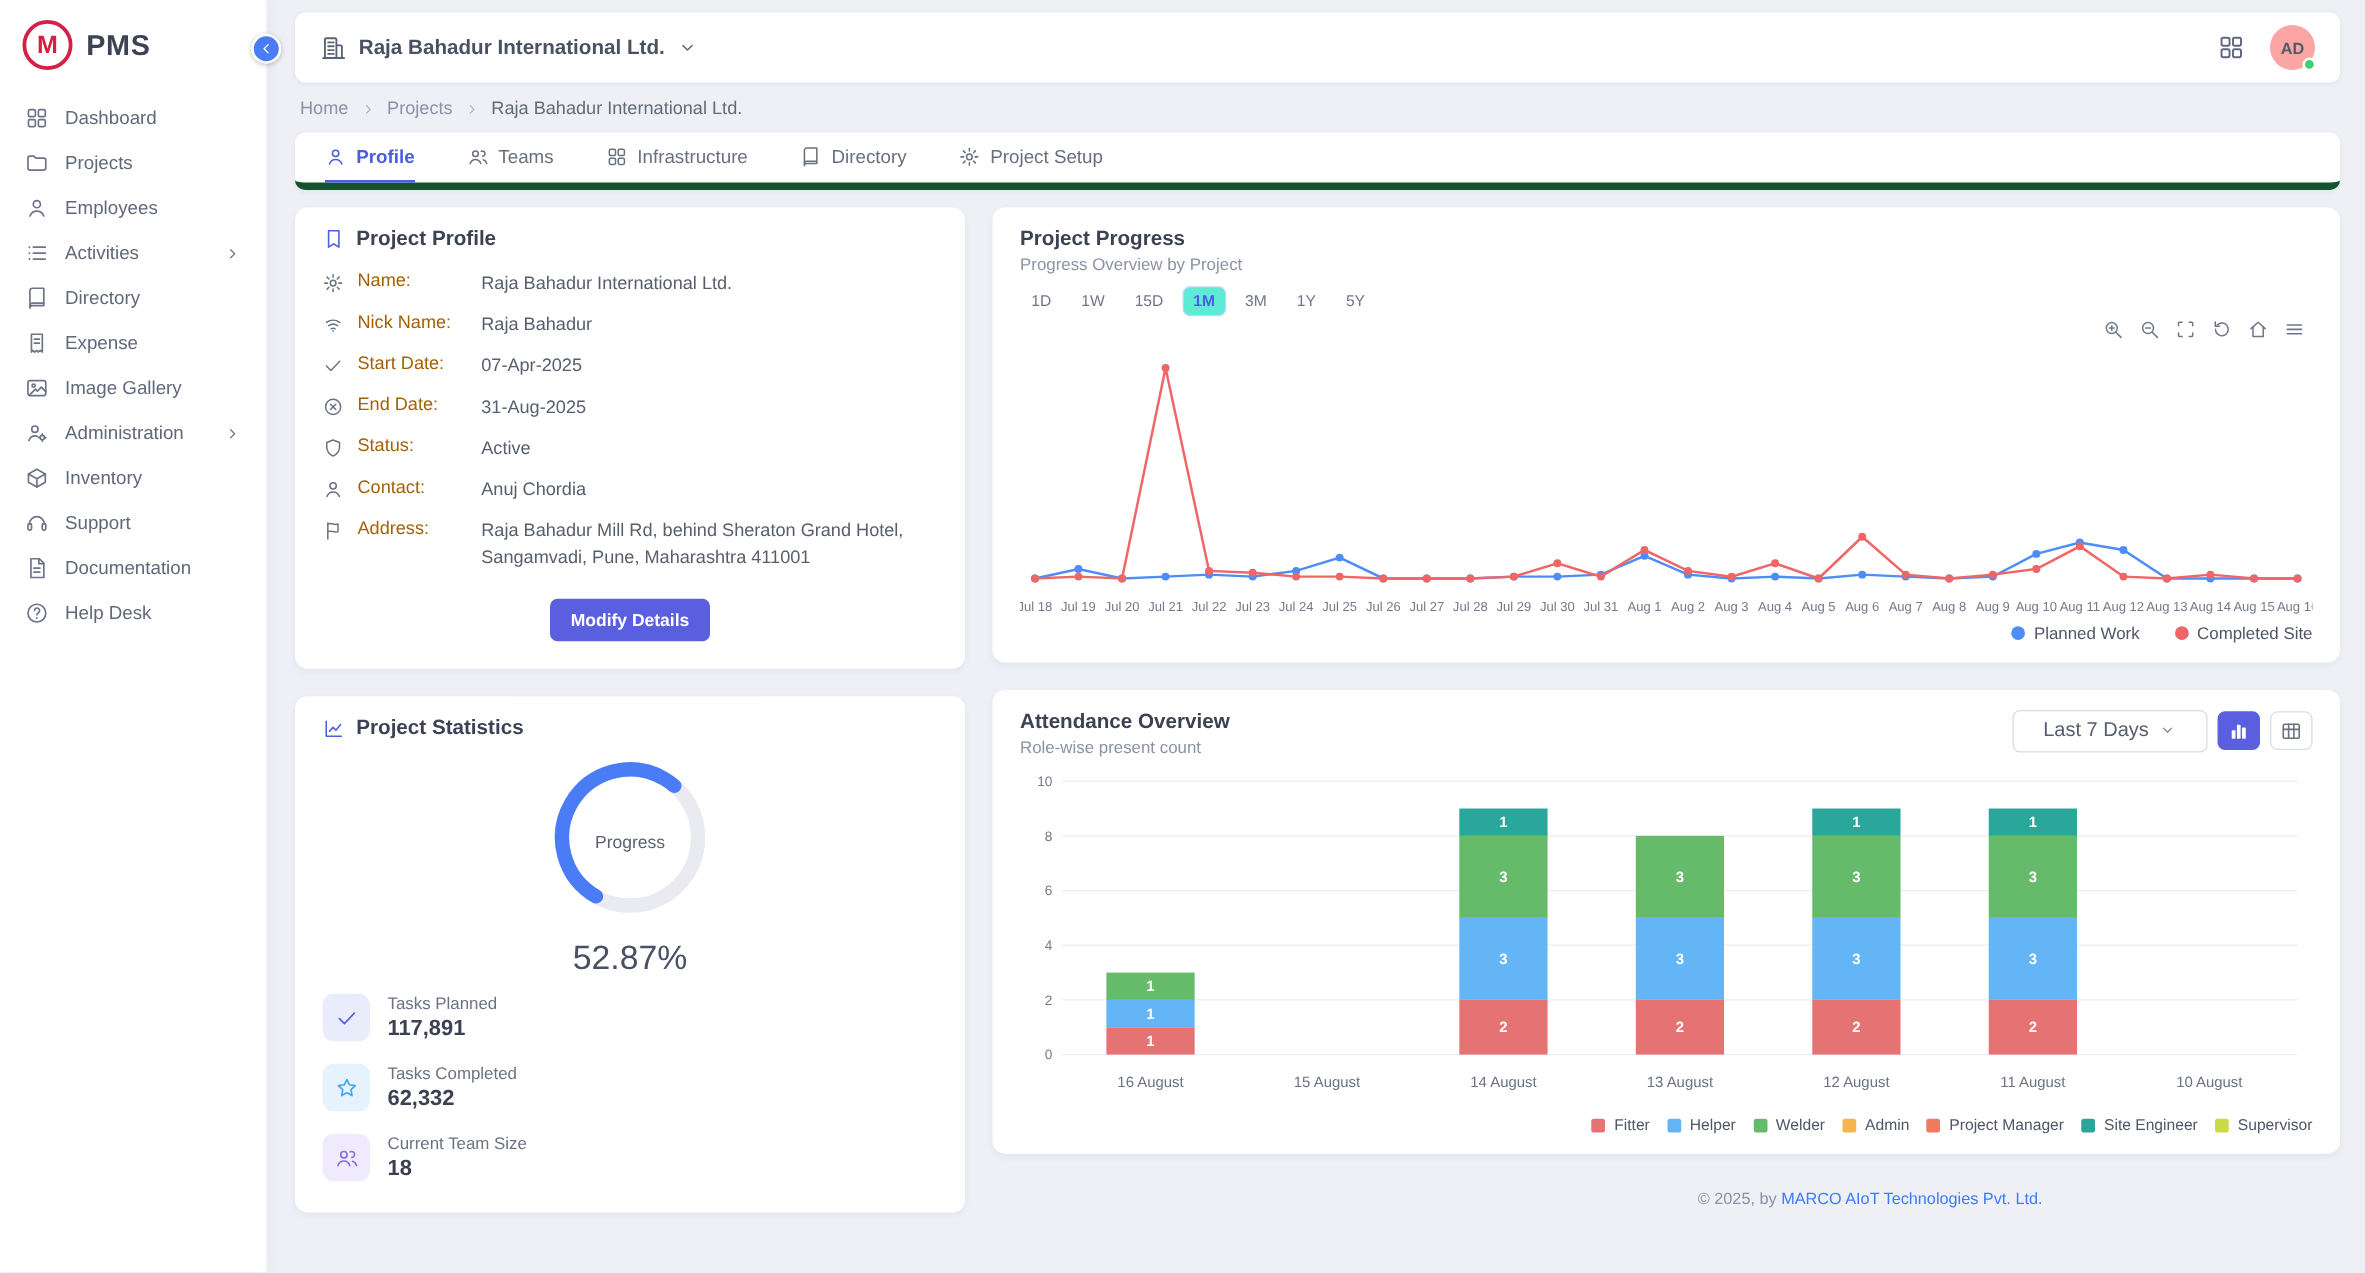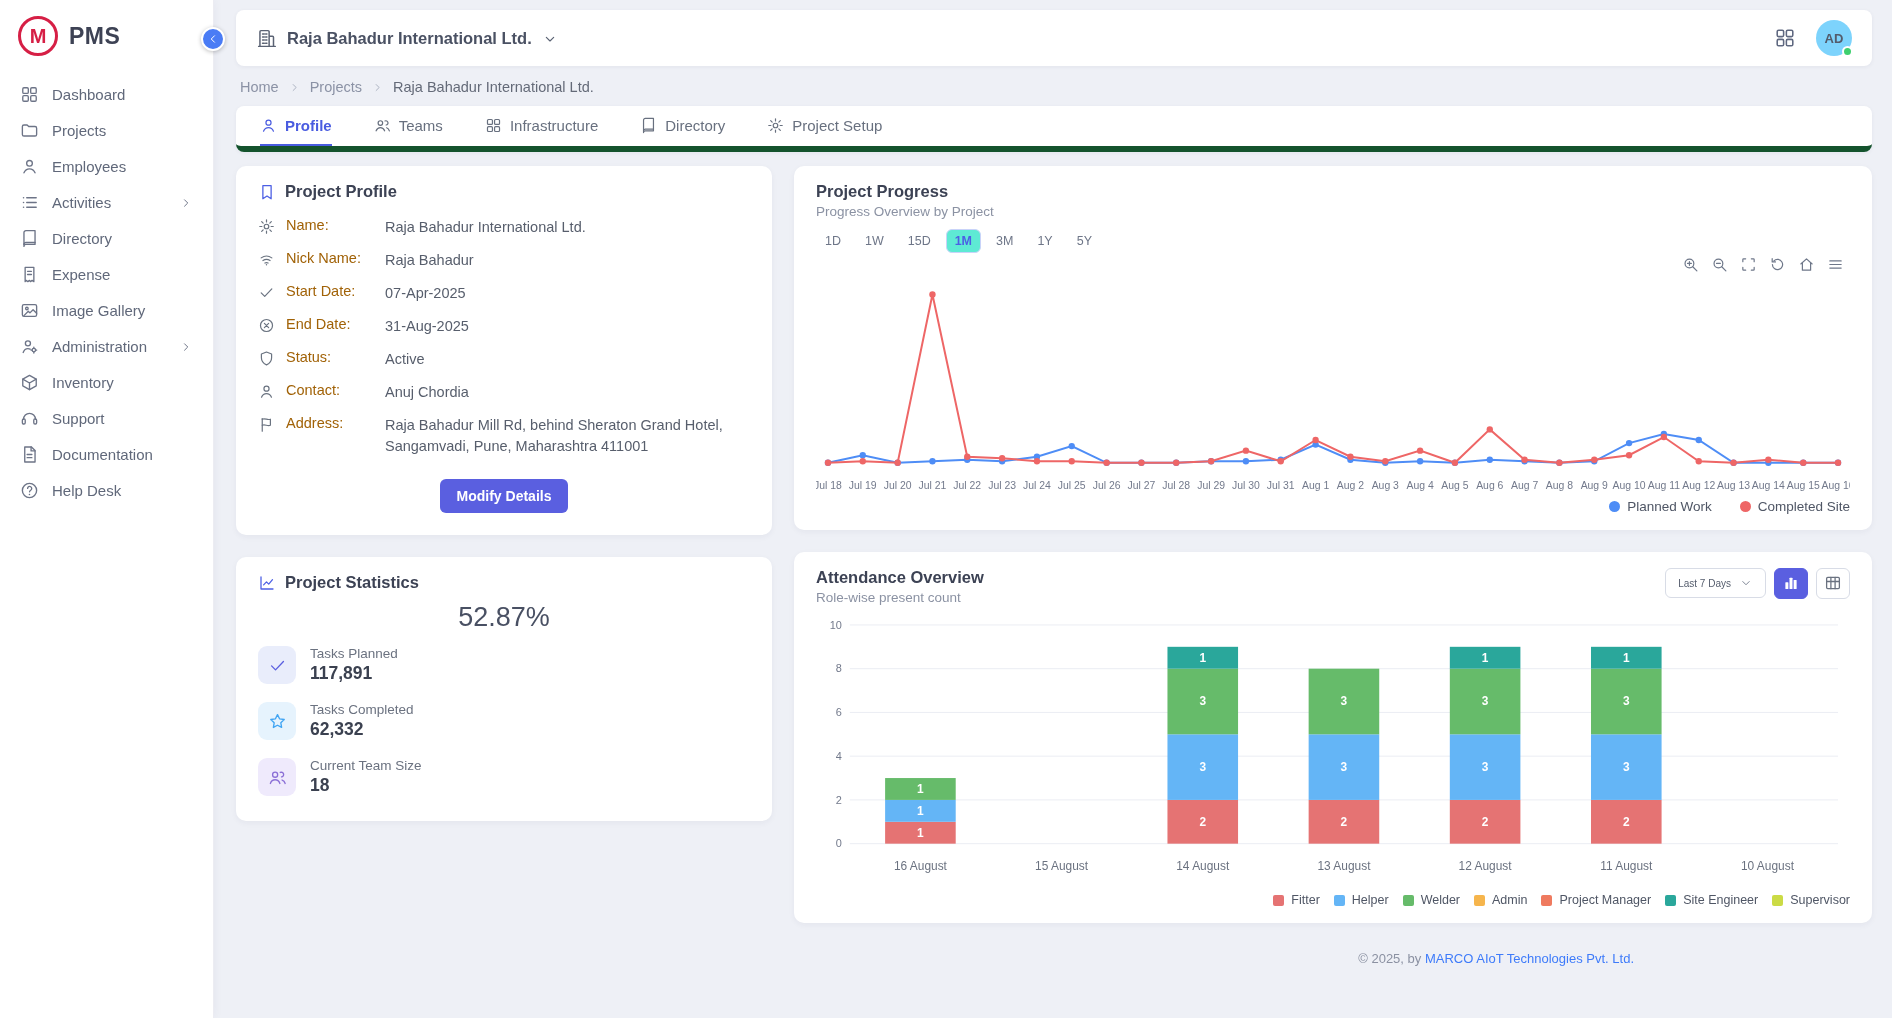--- a/index.html
+++ b/index.html
@@ -19,21 +19,21 @@
   .nav-label{flex:1}
   .nav-chev{color:#9aa1b2}
 
   
   .main{flex:1;min-width:0;padding:10px 20px 0 22px;display:flex;flex-direction:column}
   .topbar{background:#fff;border-radius:8px;height:56px;display:flex;align-items:center;padding:0 20px;box-shadow:0 1px 4px rgba(30,35,70,.06)}
   .company{display:flex;align-items:center;gap:10px;cursor:pointer;color:#5a6273}
   .company-name{font-size:16.5px;font-weight:600;color:#4a5163}
   .top-right{margin-left:auto;display:flex;align-items:center;gap:20px}
   .apps-slot{color:#5f6880;cursor:pointer}
-  .avatar{position:relative;width:36px;height:36px;border-radius:50%;background:#7dd3fc;display:flex;align-items:center;justify-content:center;font-size:13px;font-weight:700;color:#535b6b;cursor:pointer}
+  .avatar{position:relative;width:36px;height:36px;border-radius:50%;background:#fca5a5;display:flex;align-items:center;justify-content:center;font-size:13px;font-weight:700;color:#535b6b;cursor:pointer}
   .status-dot{position:absolute;right:-1px;bottom:-1px;width:11px;height:11px;border-radius:50%;background:#3ecf6e;border:2px solid #fff}
 
   .breadcrumb{display:flex;align-items:center;gap:9px;margin:13px 4px 11px;font-size:14.5px;color:#8b92a5}
   .bc-item{cursor:pointer}
   .bc-item.current{color:#646a78;cursor:default}
   .bc-sep{color:#a7adbc}
 
   .tabs{display:flex;gap:42px;background:#fff;border-radius:8px;padding:0 24px;height:46px;box-shadow:0 1px 4px rgba(30,35,70,.05);border-bottom:6px solid #14532d}
   .tab{display:flex;align-items:center;gap:8px;height:100%;border-bottom:2px solid transparent;color:#68707f;font-size:15px;cursor:pointer}
   .tab.active{color:#4a5ce0;border-bottom-color:#4a5ce0;font-weight:600}
@@ -72,21 +72,21 @@
   .line-chart,.bar-chart{width:100%;display:block}
   .legend{display:flex;justify-content:flex-end;gap:28px;margin-top:2px;font-size:13.5px;color:#4f5665;flex-wrap:wrap}
   .legend.small{gap:14px;font-size:12.5px;margin-top:8px}
   .lg{display:inline-flex;align-items:center;gap:7px;cursor:pointer}
   .sw{width:11px;height:11px;border-radius:2px;display:inline-block}
   .sw.rd{border-radius:50%}
 
   
   .att-head{display:flex;align-items:flex-start}
   .att-controls{margin-left:auto;display:flex;align-items:center;gap:8px}
-  .select{display:flex;align-items:center;gap:8px;border:1px solid #d8dce6;border-radius:6px;padding:7px 12px;font-size:10px;color:#555d6d;cursor:pointer;background:#fff}
+  .select{display:flex;align-items:center;gap:8px;border:1px solid #d8dce6;border-radius:6px;padding:7px 24px;font-size:16px;color:#555d6d;cursor:pointer;background:#fff}
   .select .ic{color:#7c8494}
   .icon-btn{width:34px;height:31px;border-radius:6px;border:1px solid #d8dce6;background:#fff;color:#6a7280;display:inline-flex;align-items:center;justify-content:center;cursor:pointer;padding:0}
   .icon-btn.active{background:#5a5fe0;border-color:#5a5fe0;color:#fff}
 
   .footer{text-align:right;padding:6px 238px 10px 0;font-size:13px;color:#8b91a2}
   .footer-link{color:#3e7bfa;font-weight:500;text-decoration:none;cursor:pointer}
 
   
   text{font-family:"Liberation Sans",sans-serif}
   .xl{font-size:10.5px;fill:#737a8c;text-anchor:middle}
@@ -360,20 +360,27 @@
         <button class="btn-primary">Modify Details</button>
       </section>
 
       <section class="card">
         <div class="card-title">
           <span class="t-ic"><svg viewBox="0 0 24 24" width="18" height="18" class="ic " fill="none" stroke="currentColor" stroke-width="1.7" stroke-linecap="round" stroke-linejoin="round">
                 <path d="M4 4v16h16"></path>
                 <path d="M7.5 14.5l3.8-4 3 3 5-6"></path>
               </svg></span>
           <h3>Project Statistics</h3>
+        </div>
+        <div class="donut-wrap">
+          <svg viewBox="0 0 130 130" width="136" height="136">
+            <circle cx="65" cy="65" r="52" id="donut-track" stroke-width="11" fill="none" stroke="#e9ebf1"></circle>
+            <circle cx="65" cy="65" r="52" id="donut-arc" stroke-width="11" fill="none" stroke-linecap="round" transform="rotate(120 65 65)" stroke="#4a7df5" stroke-dasharray="172.73984373910406 326.7256359733385"></circle>
+          </svg>
+          <div class="donut-label">Progress</div>
         </div>
         <div class="donut-value">52.87%</div>
         <div id="stats">
             <div class="stat">
       <span class="stat-ic" style="background:#e9edfb;color:#5a5fe0">
                 <svg viewBox="0 0 24 24" width="19" height="19" class="ic " fill="none" stroke="currentColor" stroke-width="1.7" stroke-linecap="round" stroke-linejoin="round">
                   <path d="M4.5 12.5l5 5L19.5 7"></path>
                 </svg>
               </span>
       <span class="stat-txt">

